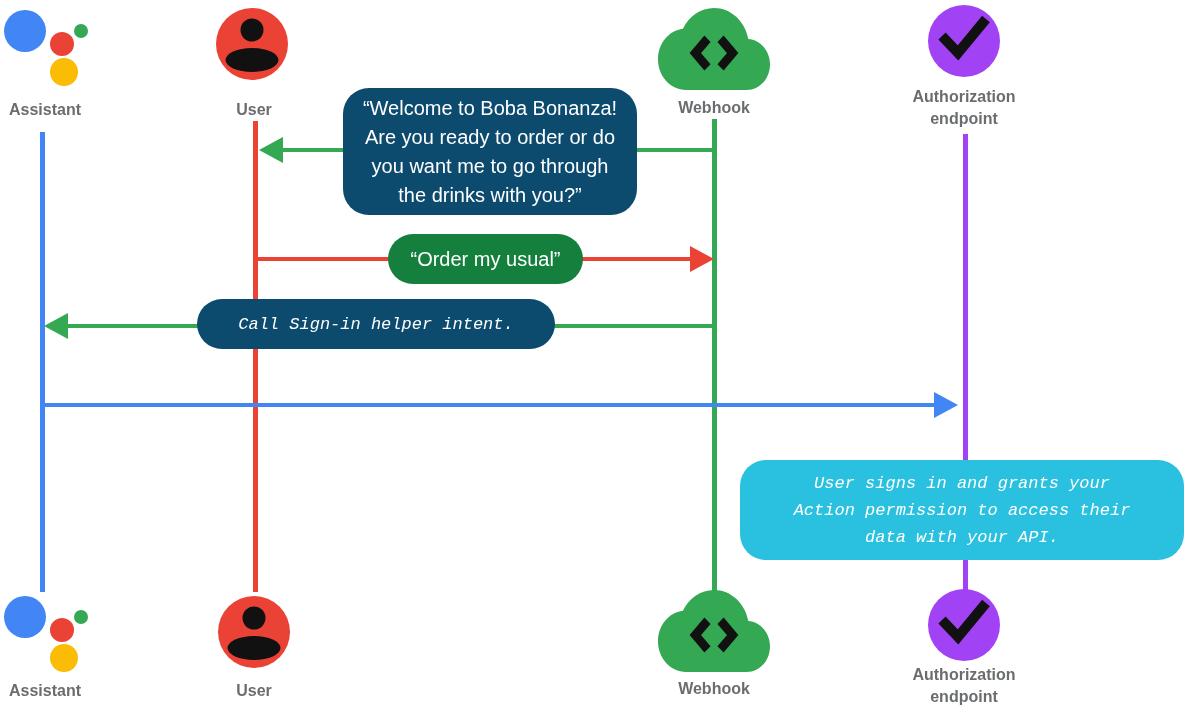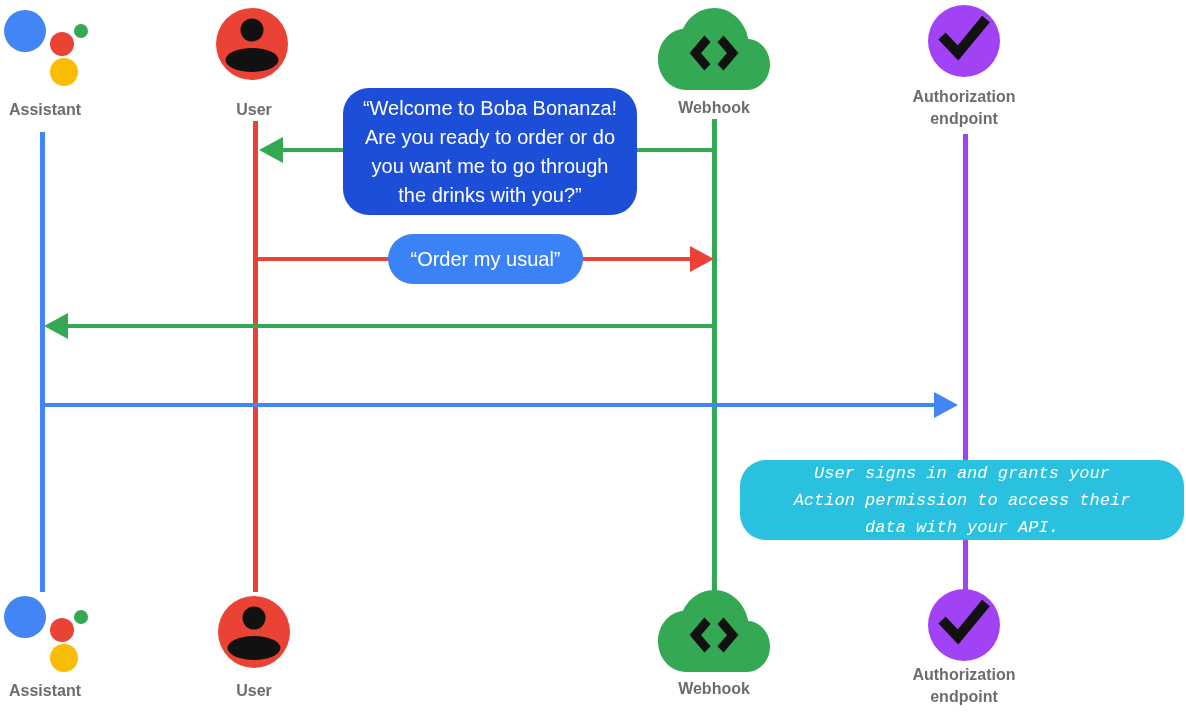--- a/index.html
+++ b/index.html
@@ -22,22 +22,22 @@
   .ah.left.green{border-right:24px solid #34A853;}
   .ah.right.red{border-left:24px solid #EA4335;}
   .ah.right.blue{border-left:24px solid #4285F4;}
 
   .bubble{
     position:absolute; display:flex; align-items:center; justify-content:center;
     text-align:center; color:#ffffff; white-space:pre-line; box-sizing:border-box;
   }
   .bubble.speech{font-family:"Liberation Sans", sans-serif; font-size:20px; line-height:29px;}
   .bubble.code{font-family:"Liberation Mono","DejaVu Sans Mono",monospace; font-style:italic; font-size:17px; line-height:27px;}
-  .bubble.green{background:#1d4ed8;}
-  .bubble.red{background:#3b82f6;}
+  .bubble.green{background:#0c4a6e;}
+  .bubble.red{background:#15803d;}
   .bubble.blue{background:#4C87F0;}
   .bubble.cyan{background:#29C1DF;}
 
   .actor-label{
     position:absolute; transform:translateX(-50%);
     color:#6A6D70; font-size:16px; font-weight:bold; text-align:center;
     white-space:pre-line; line-height:22px;
   }
   .icon{position:absolute;}
 </style>
@@ -63,23 +63,24 @@
   <div class="hline blue" style="left:42px; top:402.75px; width:894px;"></div>
   <div class="ah right blue" style="left:934px; top:392px;"></div>
 
   <div class="bubble speech green" style="left:343px; top:88px;  width:294px; height:127px; border-radius:26px;">“Welcome to Boba Bonanza!
 Are you ready to order or do
 you want me to go through
 the drinks with you?”</div>
 
   <div class="bubble speech red" style="left:388px; top:234px; width:195px; height:50px; border-radius:25px;">“Order my usual”</div>
 
+  <div class="bubble code green" style="left:197px; top:299px; width:358px; height:50px; border-radius:25px;">Call Sign-in helper intent.</div>
 
 
-  <div class="bubble code cyan" style="left:740px; top:460px; width:444px; height:80px; border-radius:26px;">User signs in and grants your
+  <div class="bubble code cyan" style="left:740px; top:460px; width:444px; height:100px; border-radius:26px;">User signs in and grants your
 Action permission to access their
 data with your API.</div>
 
   <div class="icon" style="left:4px; top:9px;">
     <svg width="86" height="78" viewBox="0 0 86 78">
       <circle cx="21" cy="22" r="21" fill="#4285F4"></circle>
       <circle cx="58" cy="35" r="12" fill="#EA4335"></circle>
       <circle cx="77" cy="22" r="7" fill="#34A853"></circle>
       <circle cx="60" cy="63" r="14" fill="#FBBC05"></circle>
     </svg>

